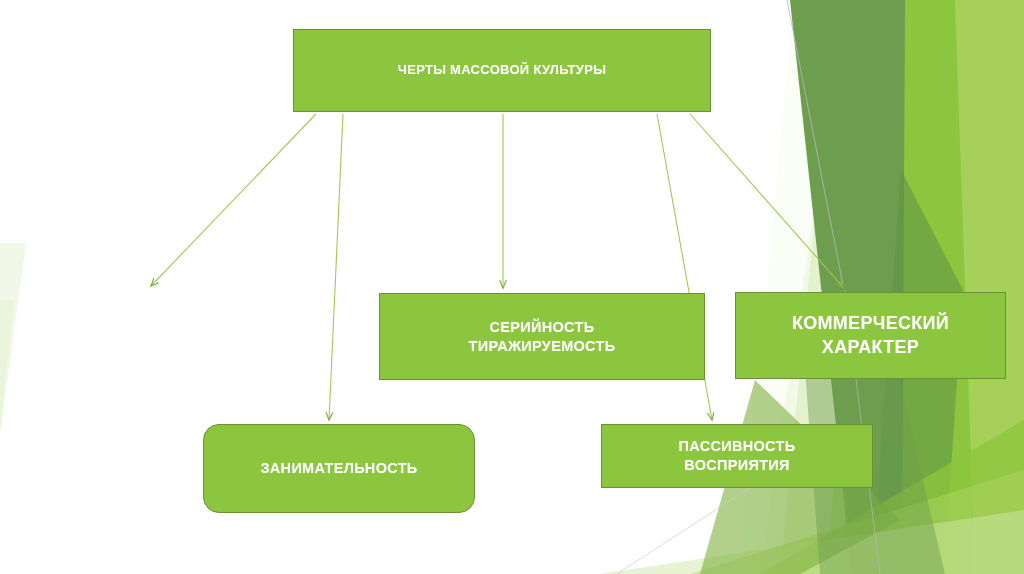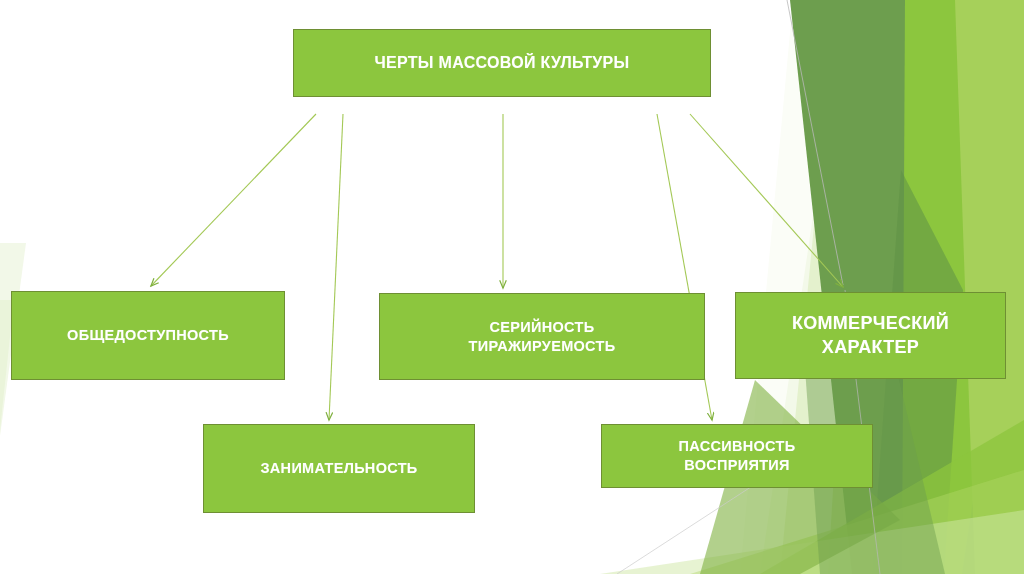--- a/index.html
+++ b/index.html
@@ -45,25 +45,25 @@
     text-shadow: 0 0 1px rgba(255,255,255,0.25);
     user-select: none;
   }
   .node .label {
     display: block;
     white-space: pre-line;
     padding: 0 8px;
   }
 
   
-  #node-root      { left: 293px; top: 29px;  width: 418px; height: 68px;  font-size: 16px; }
+  #node-root      { left: 293px; top: 29px;  width: 418px; height: 83px;  font-size: 13px; }
   #node-access    { left: 11px;  top: 291px; width: 274px; height: 89px;  font-size: 14.5px; }
   #node-serial    { left: 379px; top: 293px; width: 326px; height: 87px;  font-size: 14.5px; }
   #node-commerce  { left: 735px; top: 292px; width: 271px; height: 87px;  font-size: 18px; }
-  #node-entertain { left: 203px; top: 424px; width: 272px; height: 89px;  font-size: 14.5px; }
+  #node-entertain { left: 203px; top: 424px; width: 272px; height: 89px;  font-size: 14.5px; border-radius: 16px; }
   #node-passive   { left: 601px; top: 424px; width: 272px; height: 64px;  font-size: 14.5px; }
 </style>
 </head>
 <body>
 
 <div id="slide">
 
   <svg id="decor-right" viewBox="0 0 1024 574" preserveAspectRatio="none" aria-hidden="true">
 
     <polygon points="0,243 26,243 0,436" fill="#f2f8e8"></polygon>
@@ -110,23 +110,20 @@
 
     <line x1="657" y1="114" x2="712" y2="420" stroke="#a3c855" stroke-width="1.1" marker-end="url(#ah)"></line>
 
     <line x1="690" y1="114" x2="843" y2="287" stroke="#a3c855" stroke-width="1.1" marker-end="url(#ah)"></line>
   </svg>
 
   <div class="node" id="node-root">
     <span class="label">ЧЕРТЫ МАССОВОЙ КУЛЬТУРЫ</span>
   </div>
 
-  <div class="node" id="node-access">
-    <span class="label">ОБЩЕДОСТУПНОСТЬ</span>
-  </div>
 
   <div class="node" id="node-serial">
     <span class="label">СЕРИЙНОСТЬ
 ТИРАЖИРУЕМОСТЬ</span>
   </div>
 
   <div class="node" id="node-commerce">
     <span class="label">КОММЕРЧЕСКИЙ
 ХАРАКТЕР</span>
   </div>

